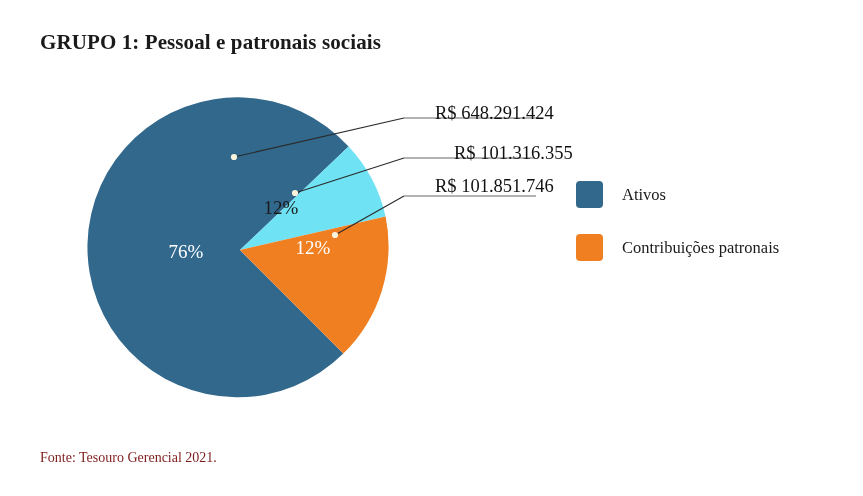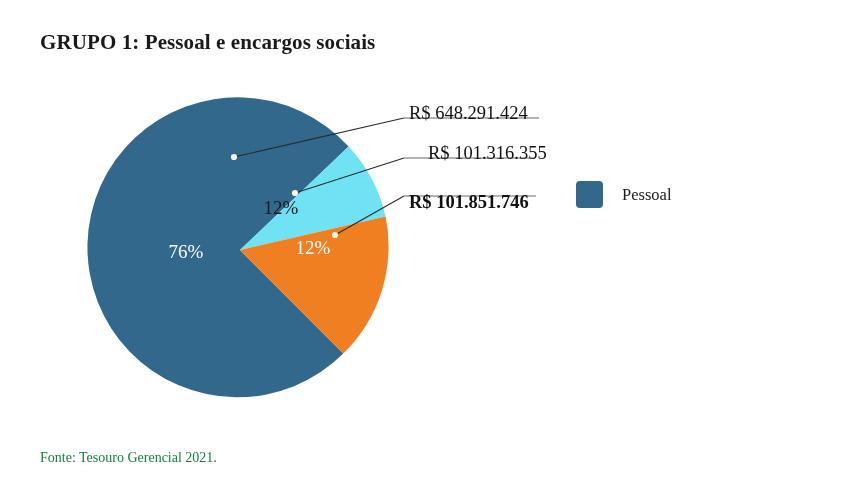--- a/index.html
+++ b/index.html
@@ -25,21 +25,21 @@
     letter-spacing: 0.1px;
     color: #1a1a1a;
     white-space: nowrap;
   }
   #source-note {
     position: absolute;
     left: 40px;
     top: 450px;
     font-family: "Liberation Serif", "DejaVu Serif", serif;
     font-size: 14px;
-    color: #15803d;
+    color: #7f1d1d;
     white-space: nowrap;
   }
   #pie-area {
     position: absolute;
     left: 0px;
     top: 0px;
     width: 560px;
     height: 430px;
   }
   #pie-svg {
@@ -50,24 +50,25 @@
   .slice-pct {
     font-family: "Liberation Serif", "DejaVu Serif", serif;
     font-size: 19px;
   }
   .callout-value {
     position: absolute;
     font-family: "Liberation Serif", "DejaVu Serif", serif;
     font-size: 18.5px;
     color: #111111;
     white-space: nowrap;
+    margin-left: 26px;
   }
   #callout-value-0 { left: 409px; top: 103px; }
   #callout-value-1 { left: 428px; top: 143px; }
-  #callout-value-2 { left: 409px; top: 192px; font-weight: bold; }
+  #callout-value-2 { left: 409px; top: 176px; }
 
   #legend {
     position: absolute;
     left: 576px;
     top: 178px;
     width: 270px;
   }
   .legend-item {
     display: flex;
     align-items: center;
@@ -86,21 +87,21 @@
     font-size: 16.5px;
     color: #1a1a1a;
     white-space: nowrap;
   }
 </style>
 </head>
 <body>
 
 <div id="page">
 
-  <div id="chart-title">GRUPO 1: Pessoal e encargos sociais</div>
+  <div id="chart-title">GRUPO 1: Pessoal e patronais sociais</div>
 
   <div id="pie-area">
     <svg id="pie-svg" width="560" height="430" viewBox="0 0 560 430">
 
       <path d="M 240 250 L 348.6 146.6 A 150 150 0 1 0 343.3 353.6 Z" fill="#31688C"></path>
 
       <path d="M 240 250 L 348.6 146.6 A 150 150 0 0 1 385.6 216.4 Z" fill="#6FE2F4"></path>
 
       <path d="M 240 250 L 385.6 216.4 A 150 150 0 0 1 343.3 353.6 Z" fill="#F07F22"></path>
 
@@ -122,19 +123,23 @@
     </svg>
 
     <div class="callout-value" id="callout-value-0">R$ 648.291.424</div>
     <div class="callout-value" id="callout-value-1">R$ 101.316.355</div>
     <div class="callout-value" id="callout-value-2">R$ 101.851.746</div>
   </div>
 
   <div id="legend">
     <div class="legend-item">
       <span class="legend-swatch" style="background:#31688C"></span>
-      <span class="legend-label">Pessoal</span>
+      <span class="legend-label">Ativos</span>
+    </div>
+    <div class="legend-item">
+      <span class="legend-swatch" style="background:#F07F22"></span>
+      <span class="legend-label">Contribuições patronais</span>
     </div>
   </div>
 
   <div id="source-note">Fonte: Tesouro Gerencial 2021.</div>
 
 </div>
 
 </body></html>

